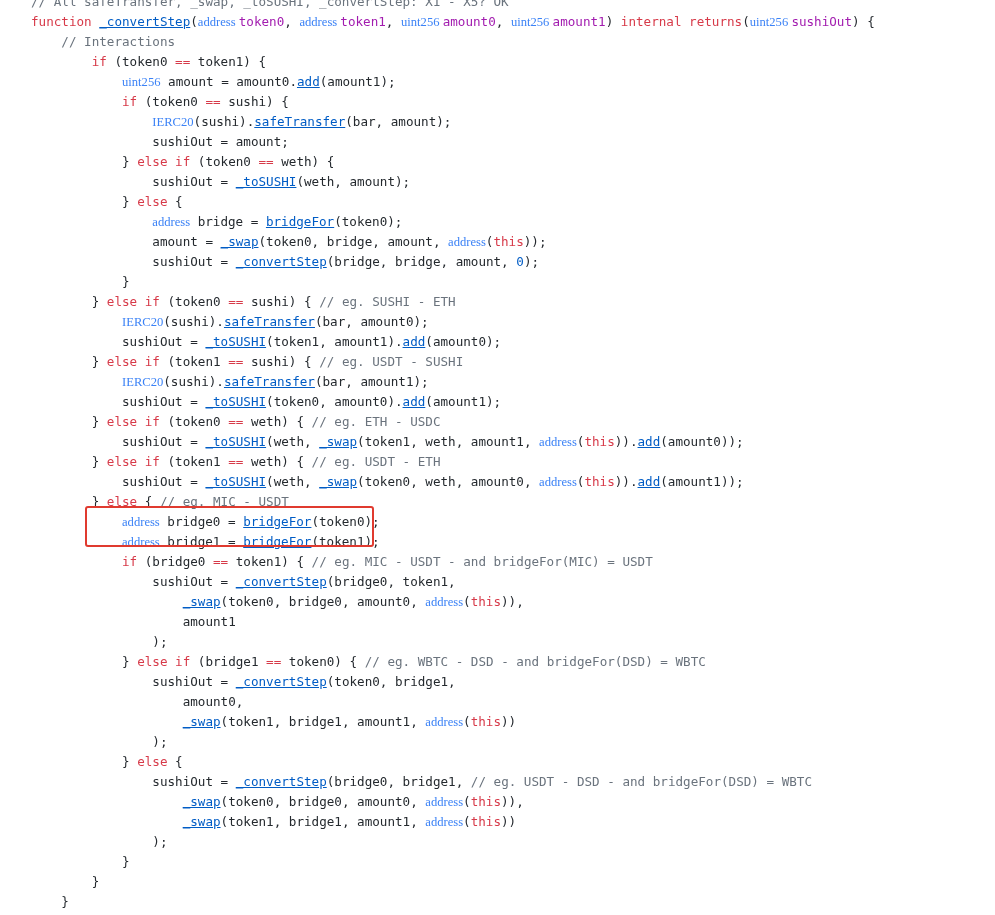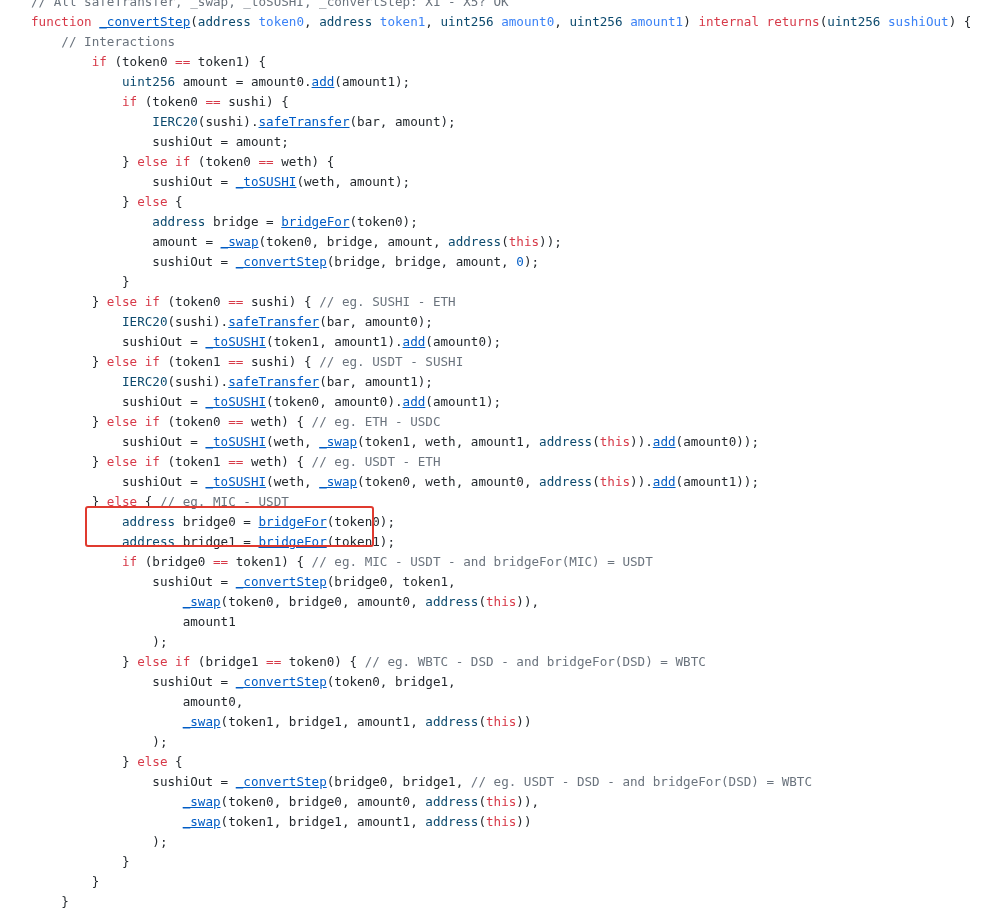--- a/index.html
+++ b/index.html
@@ -34,22 +34,22 @@
     letter-spacing: 0px;
   }
   .ln {
     display: block;
     height: 20px;
     padding-left: 31px;
     white-space: pre;
   }
   
   .k   { color: #d73a49; }   
-  .t   { color: #0c4a6e; }   
-  .p   { color: #3b82f6; text-align: right; }   
+  .t   { color: #3b82f6; font-family: Liberation Serif, serif; }   
+  .p   { color: #a21caf; text-align: right; }   
   .f   { color: #005cc5; text-decoration: underline; }   
   .c   { color: #6a737d; }   
   .n   { color: #005cc5; }   
   .o   { color: #d73a49; }   
   .d   { color: #24292e; }   
 
   
   .highlight-box {
     position: absolute;
     left: 85px;

